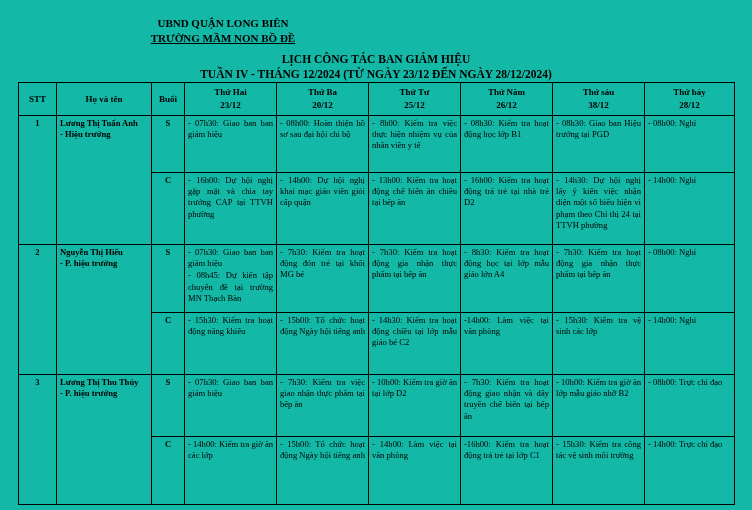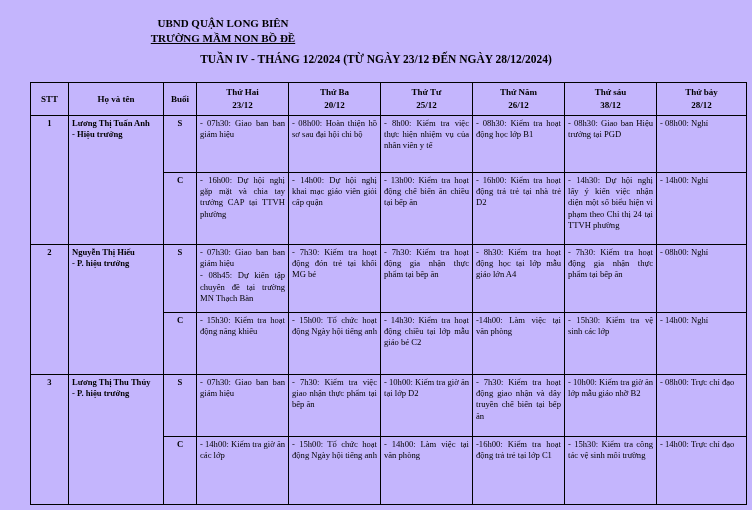--- a/index.html
+++ b/index.html
@@ -1,32 +1,32 @@
 <!DOCTYPE html>
 <html><head>
 <meta charset="utf-8">
 <style>
   html,body{margin:0;padding:0;background:#fff;}
   body{
     width:752px;height:510px;overflow:hidden;
     font-family:"Liberation Serif","DejaVu Serif",serif;
     color:#000;
   }
-  .page{position:relative;width:752px;height:510px;background:#c4b5fd;}
+  .page{position:relative;width:752px;height:510px;background:#14b8a6;}
   .org-block{
     position:absolute;top:16px;left:108px;width:230px;
     text-align:center;font-weight:bold;font-size:11px;line-height:1.35;
   }
   .org-line2{text-decoration:underline;}
   .title-block{
     position:absolute;top:52px;left:0;width:752px;
     text-align:center;font-weight:bold;font-size:11.5px;line-height:1.3;
   }
   table.sched{
-    position:absolute;top:82px;left:30px;width:716px;
+    position:absolute;top:82px;left:18px;width:716px;
     border-collapse:collapse;table-layout:fixed;
   }
   table.sched th,table.sched td{
     border:1px solid #000;
     vertical-align:top;
     padding:2px 3px;
     font-size:8.6px;line-height:1.3;
     overflow:hidden;
   }
   table.sched th{
@@ -47,20 +47,21 @@
 </style>
 </head>
 <body>
 
 <div class="page">
   <div class="org-block">
     <div class="org-line1">UBND QUẬN LONG BIÊN</div>
     <div class="org-line2">TRƯỜNG MẦM NON BỒ ĐỀ</div>
   </div>
   <div class="title-block">
+    <div>LỊCH CÔNG TÁC BAN GIÁM HIỆU</div>
     <div>TUẦN IV - THÁNG 12/2024 (TỪ NGÀY 23/12 ĐẾN NGÀY 28/12/2024)</div>
   </div>
 
   <table class="sched">
     <colgroup>
       <col style="width:38px">
         <col style="width:95px">
         <col style="width:33px">
       <col style="width:92px">
         <col style="width:92px">

